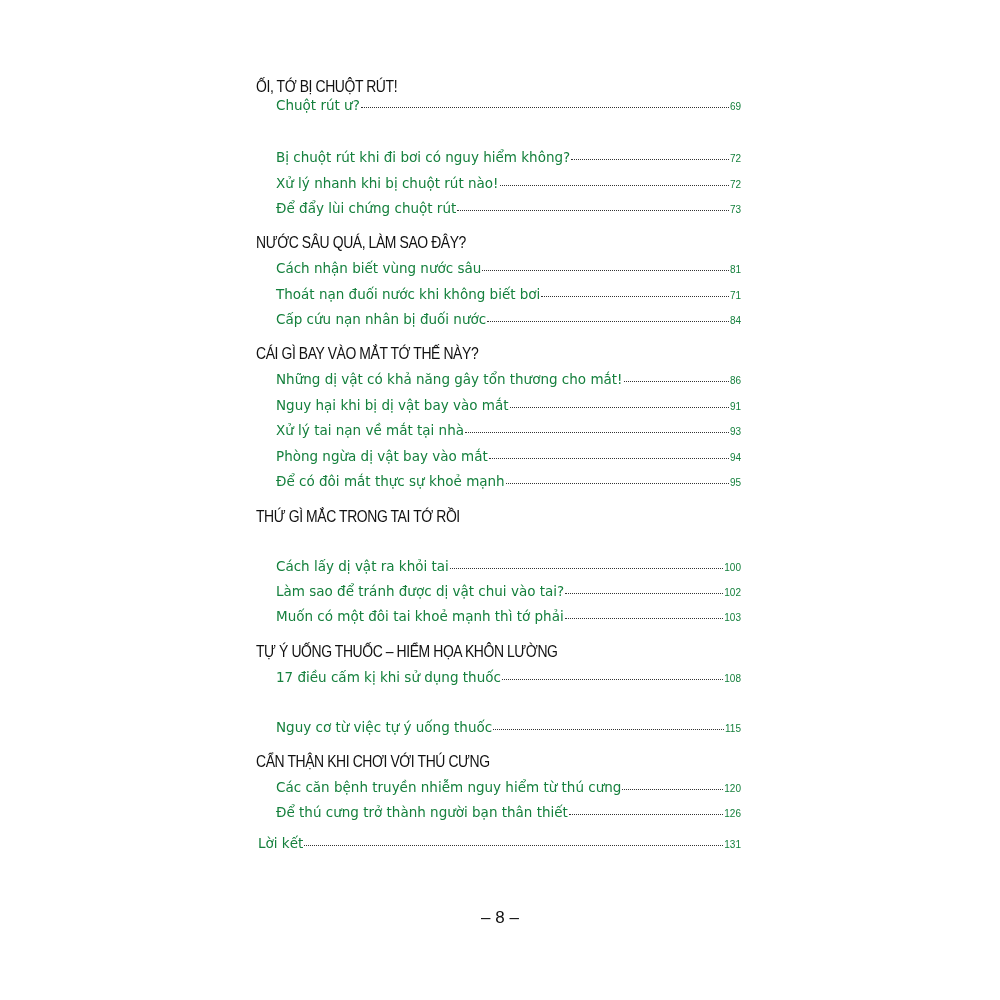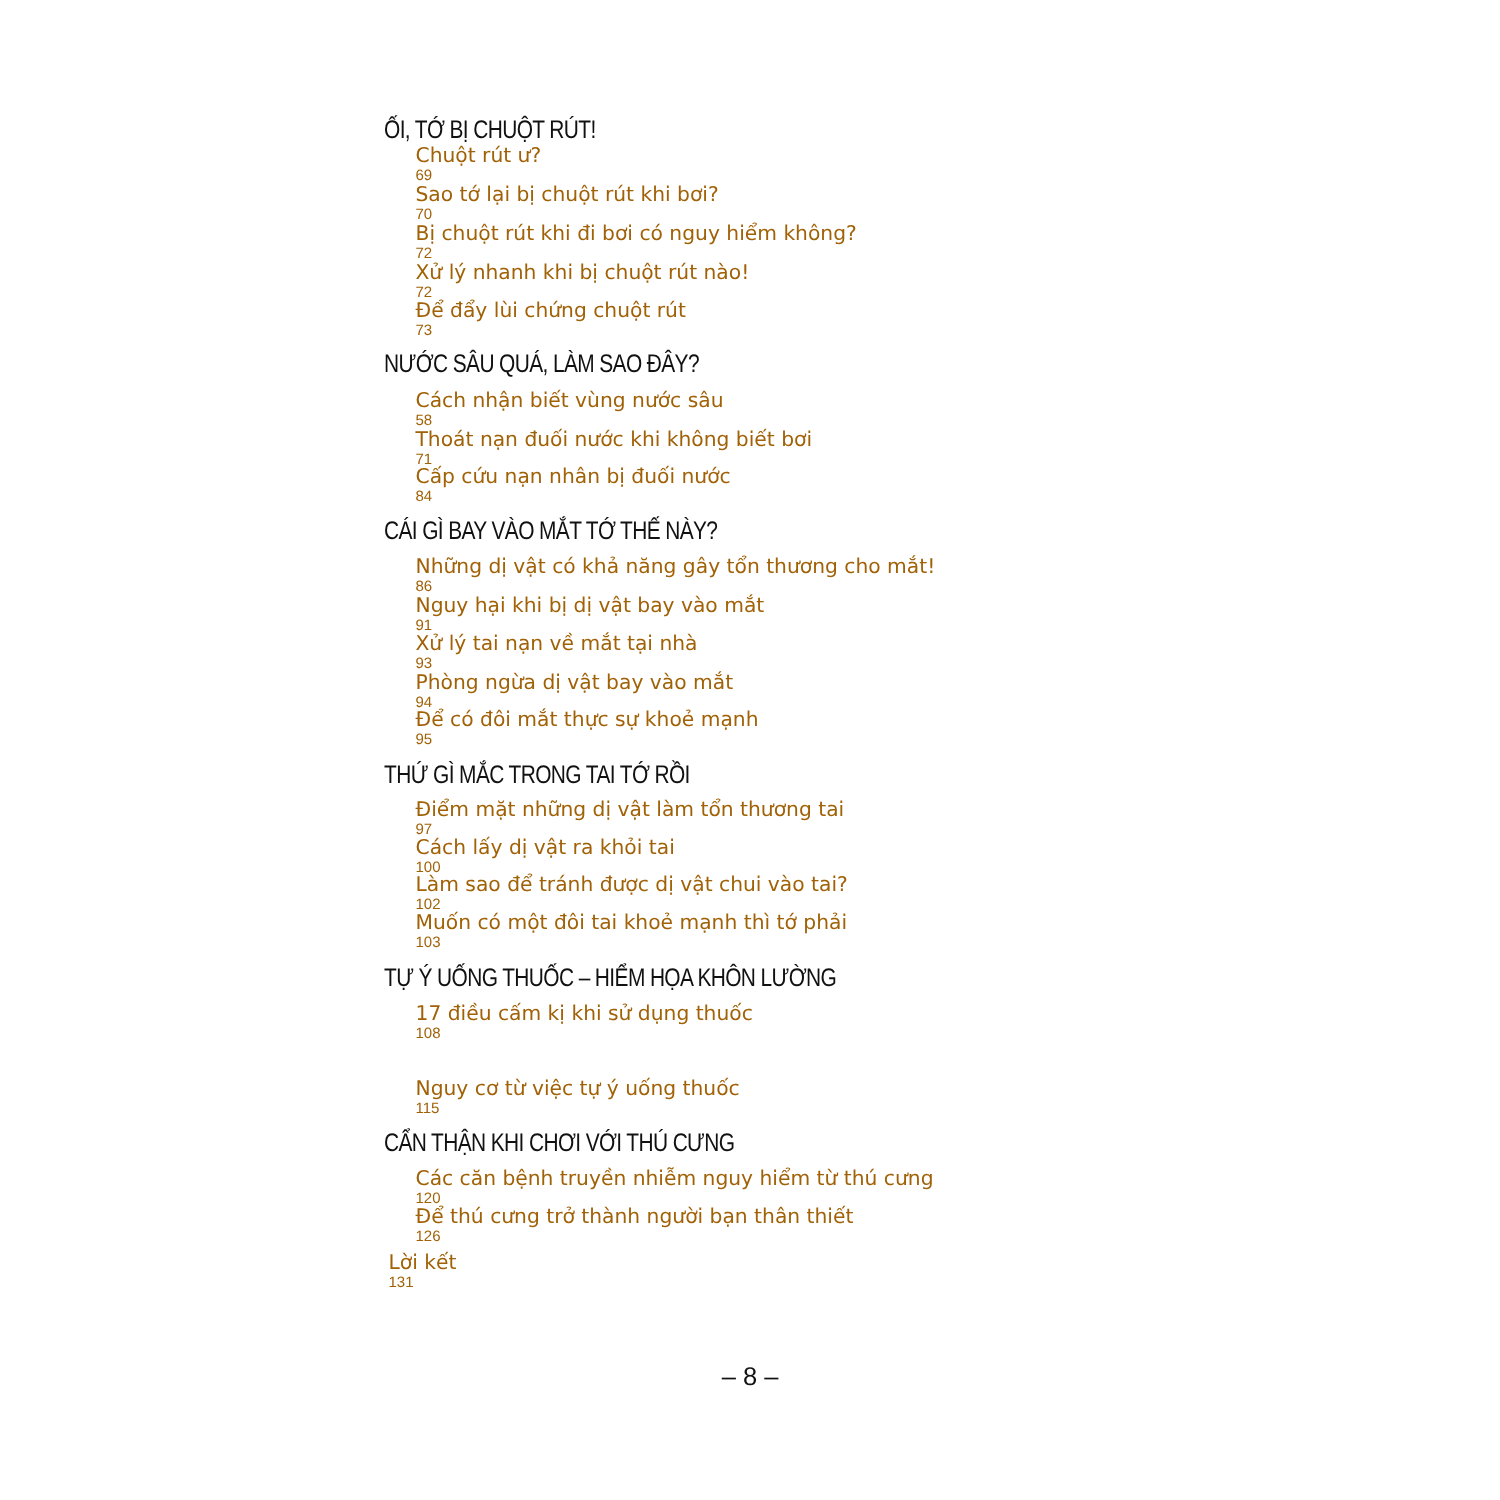--- a/index.html
+++ b/index.html
@@ -29,23 +29,22 @@
     }
     .entry {
       position: absolute;
       left: 276px;
       width: 465px;
       height: 20px;
       display: flex;
       align-items: baseline;
       font-family: "DejaVu Sans", sans-serif;
       font-size: 13.5px;
-      color: #a16207;
+      color: #15803d;
       white-space: nowrap;
-      flex-direction: column;
     }
     .entry.top { left: 258px; width: 483px; }
     .entry .label { flex: 0 0 auto; }
     .entry .dots {
       flex: 1 1 auto;
       overflow: hidden;
       margin: 0 1px;
       position: relative;
       height: 14px;
     }
@@ -74,46 +73,41 @@
 <body>
 
 <div class="page">
 
   <div class="heading" style="top:77px">ỐI, TỚ BỊ CHUỘT RÚT!</div>
   <div class="entry" style="top:96px">
       <span class="label">Chuột rút ư?</span>
       <span class="dots"></span>
       <span class="pg">69</span>
     </div>
-  <div class="entry" style="top:122px">
-      <span class="label">Sao tớ lại bị chuột rút khi bơi?</span>
-      <span class="dots"></span>
-      <span class="pg">70</span>
-    </div>
   <div class="entry" style="top:148px">
       <span class="label">Bị chuột rút khi đi bơi có nguy hiểm không?</span>
       <span class="dots"></span>
       <span class="pg">72</span>
     </div>
   <div class="entry" style="top:174px">
       <span class="label">Xử lý nhanh khi bị chuột rút nào!</span>
       <span class="dots"></span>
       <span class="pg">72</span>
     </div>
   <div class="entry" style="top:199px">
       <span class="label">Để đẩy lùi chứng chuột rút</span>
       <span class="dots"></span>
       <span class="pg">73</span>
     </div>
 
   <div class="heading" style="top:233px">NƯỚC SÂU QUÁ, LÀM SAO ĐÂY?</div>
   <div class="entry" style="top:259px">
       <span class="label">Cách nhận biết vùng nước sâu</span>
       <span class="dots"></span>
-      <span class="pg">58</span>
+      <span class="pg">81</span>
     </div>
   <div class="entry" style="top:285px">
       <span class="label">Thoát nạn đuối nước khi không biết bơi</span>
       <span class="dots"></span>
       <span class="pg">71</span>
     </div>
   <div class="entry" style="top:310px">
       <span class="label">Cấp cứu nạn nhân bị đuối nước</span>
       <span class="dots"></span>
       <span class="pg">84</span>
@@ -140,25 +134,20 @@
       <span class="dots"></span>
       <span class="pg">94</span>
     </div>
   <div class="entry" style="top:472px">
       <span class="label">Để có đôi mắt thực sự khoẻ mạnh</span>
       <span class="dots"></span>
       <span class="pg">95</span>
     </div>
 
   <div class="heading" style="top:507px">THỨ GÌ MẮC TRONG TAI TỚ RỒI</div>
-  <div class="entry" style="top:532px">
-      <span class="label">Điểm mặt những dị vật làm tổn thương tai</span>
-      <span class="dots"></span>
-      <span class="pg">97</span>
-    </div>
   <div class="entry" style="top:557px">
       <span class="label">Cách lấy dị vật ra khỏi tai</span>
       <span class="dots"></span>
       <span class="pg">100</span>
     </div>
   <div class="entry" style="top:582px">
       <span class="label">Làm sao để tránh được dị vật chui vào tai?</span>
       <span class="dots"></span>
       <span class="pg">102</span>
     </div>

